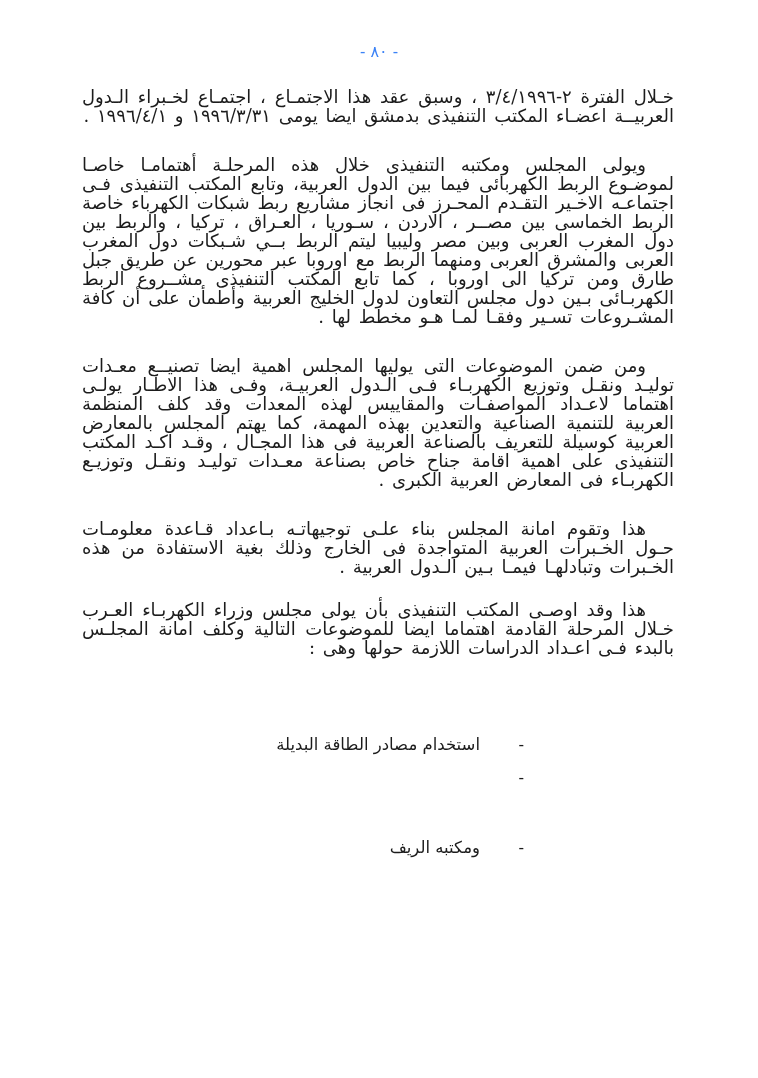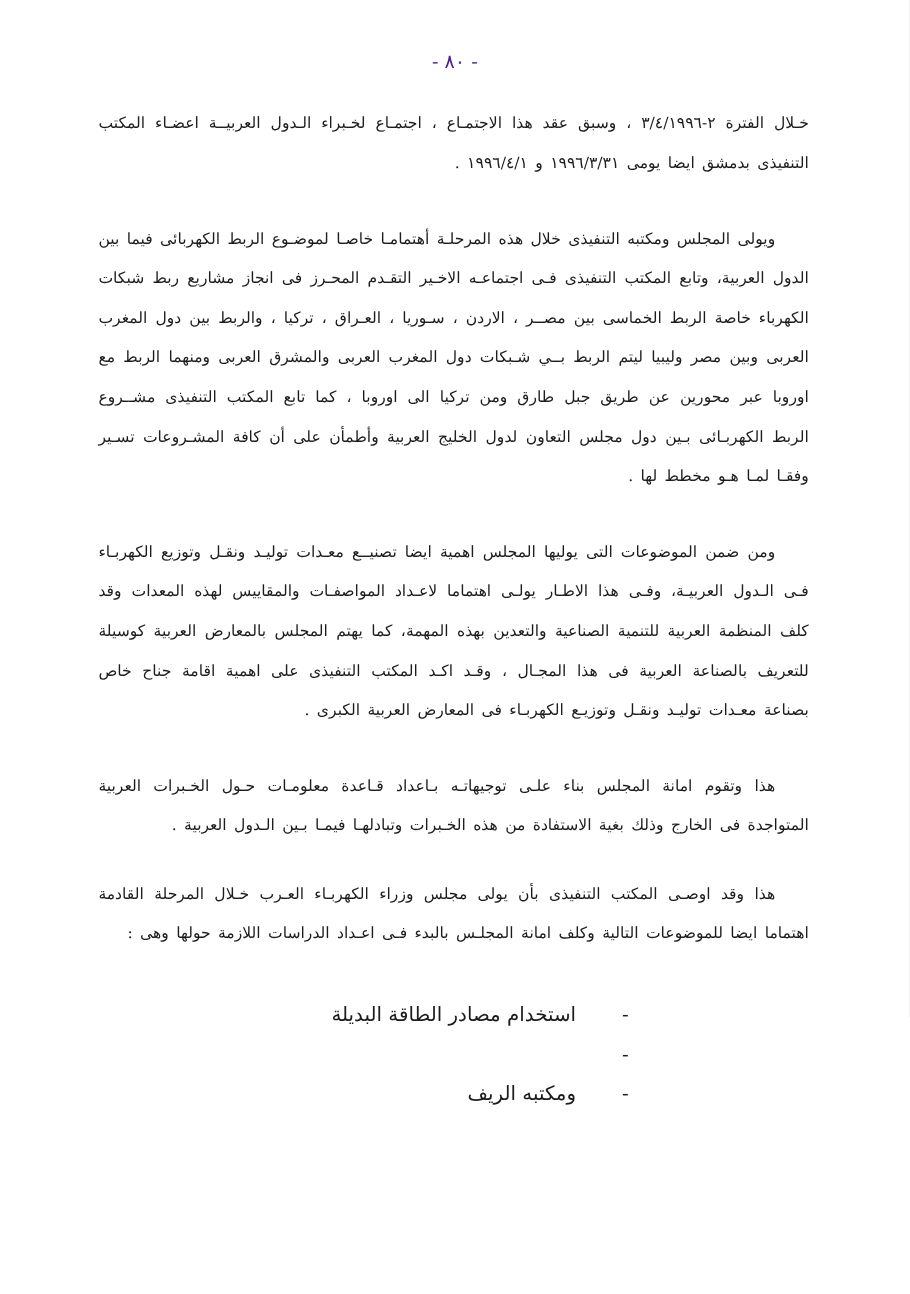--- a/index.html
+++ b/index.html
@@ -17,29 +17,29 @@
       direction: rtl;
       font-family: "DejaVu Serif", "DejaVu Sans", serif;
       color: #1c1c1c;
       overflow: hidden;
     }
     .page-number {
       text-align: center;
       padding-top: 42px;
       font-size: 16px;
       letter-spacing: 2px;
-      color: #4c1d95;
+      color: #3b82f6;
     }
     .content {
       padding: 26px 84px 0 82px;
       box-sizing: border-box;
     }
     .para {
-      font-size: 13px;
-      line-height: 33px;
+      font-size: 18px;
+      line-height: 19px;
       text-align: justify;
       text-justify: inter-word;
       margin: 0 0 30px 0;
       word-spacing: 2px;
     }
     .para.indented {
       text-indent: 28px;
     }
     .para.tight {
       margin-bottom: 24px;
@@ -53,20 +53,21 @@
       align-items: baseline;
       line-height: 33px;
     }
     .list-item .dash {
       width: 44px;
       flex: 0 0 44px;
       color: #1c1c1c;
     }
     .list-item .label {
       white-space: nowrap;
+      margin-top: 37px;
     }
   </style>
 </head>
 <body>
 
 <div class="page">
   <div class="page-number">- ٨٠ -</div>
 
   <div class="content">
     <p class="para">خـلال الفترة ٢-٣/٤/١٩٩٦ ، وسبق عقد هذا الاجتمـاع ، اجتمـاع لخـبراء الـدول العربيــة اعضـاء المكتب التنفيذى بدمشق ايضا يومى ١٩٩٦/٣/٣١ و ١٩٩٦/٤/١ .</p>

